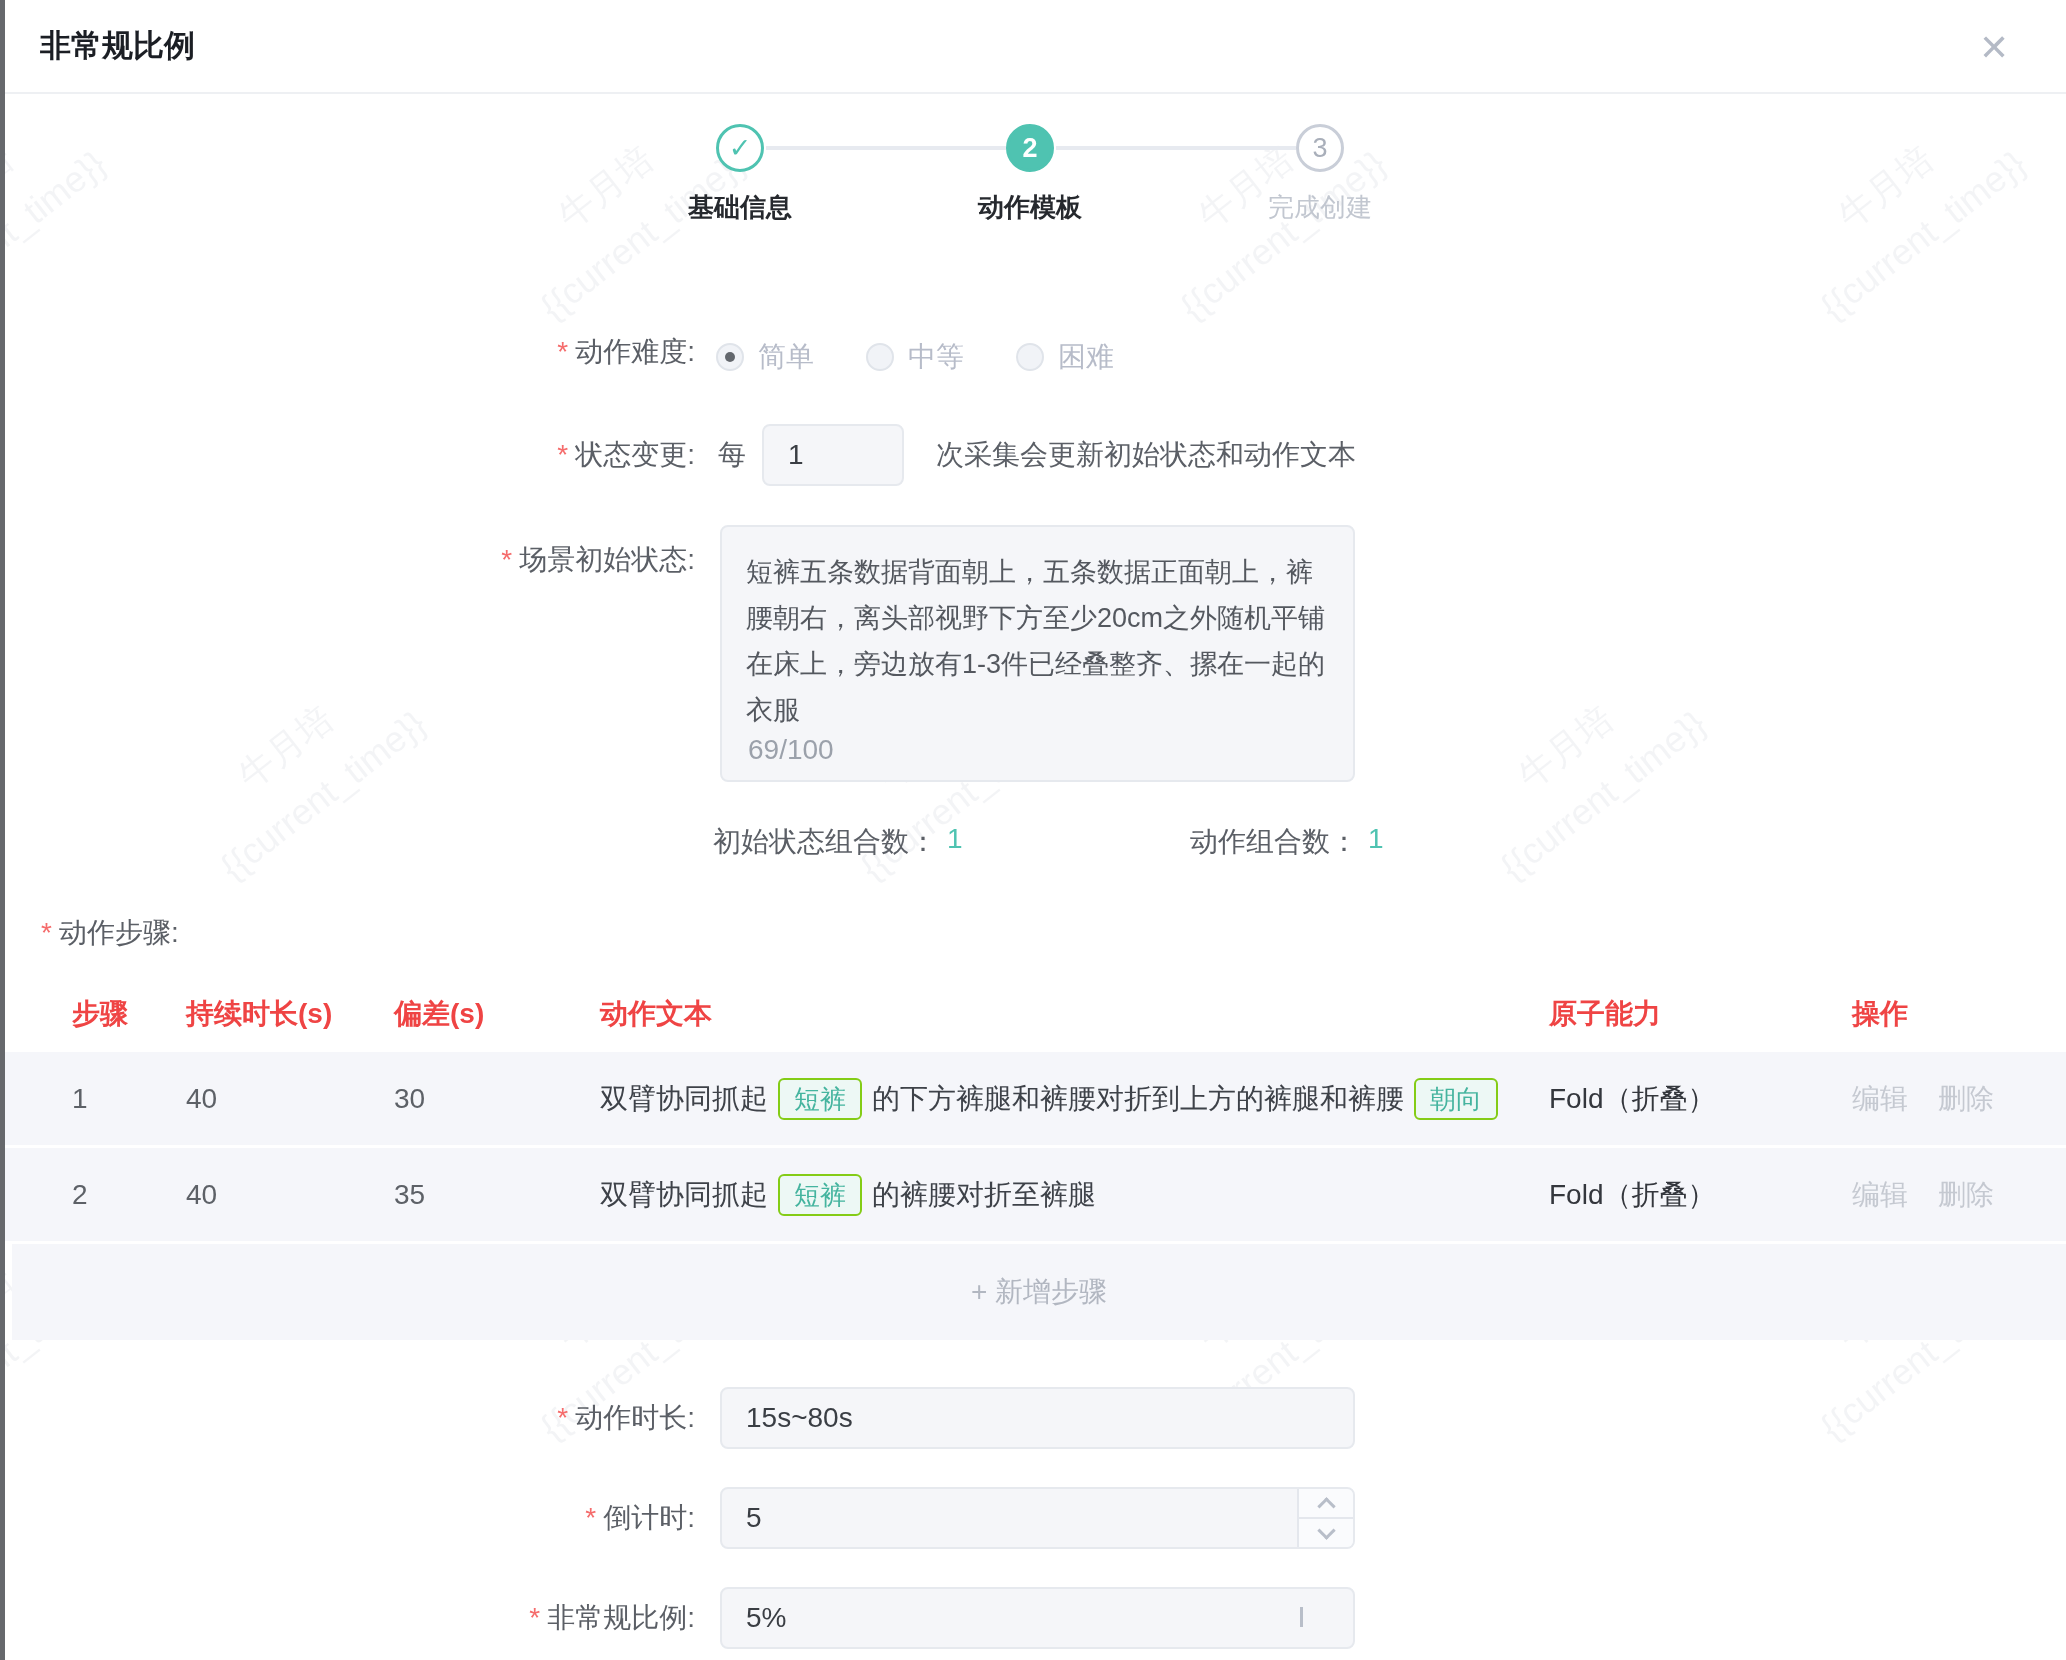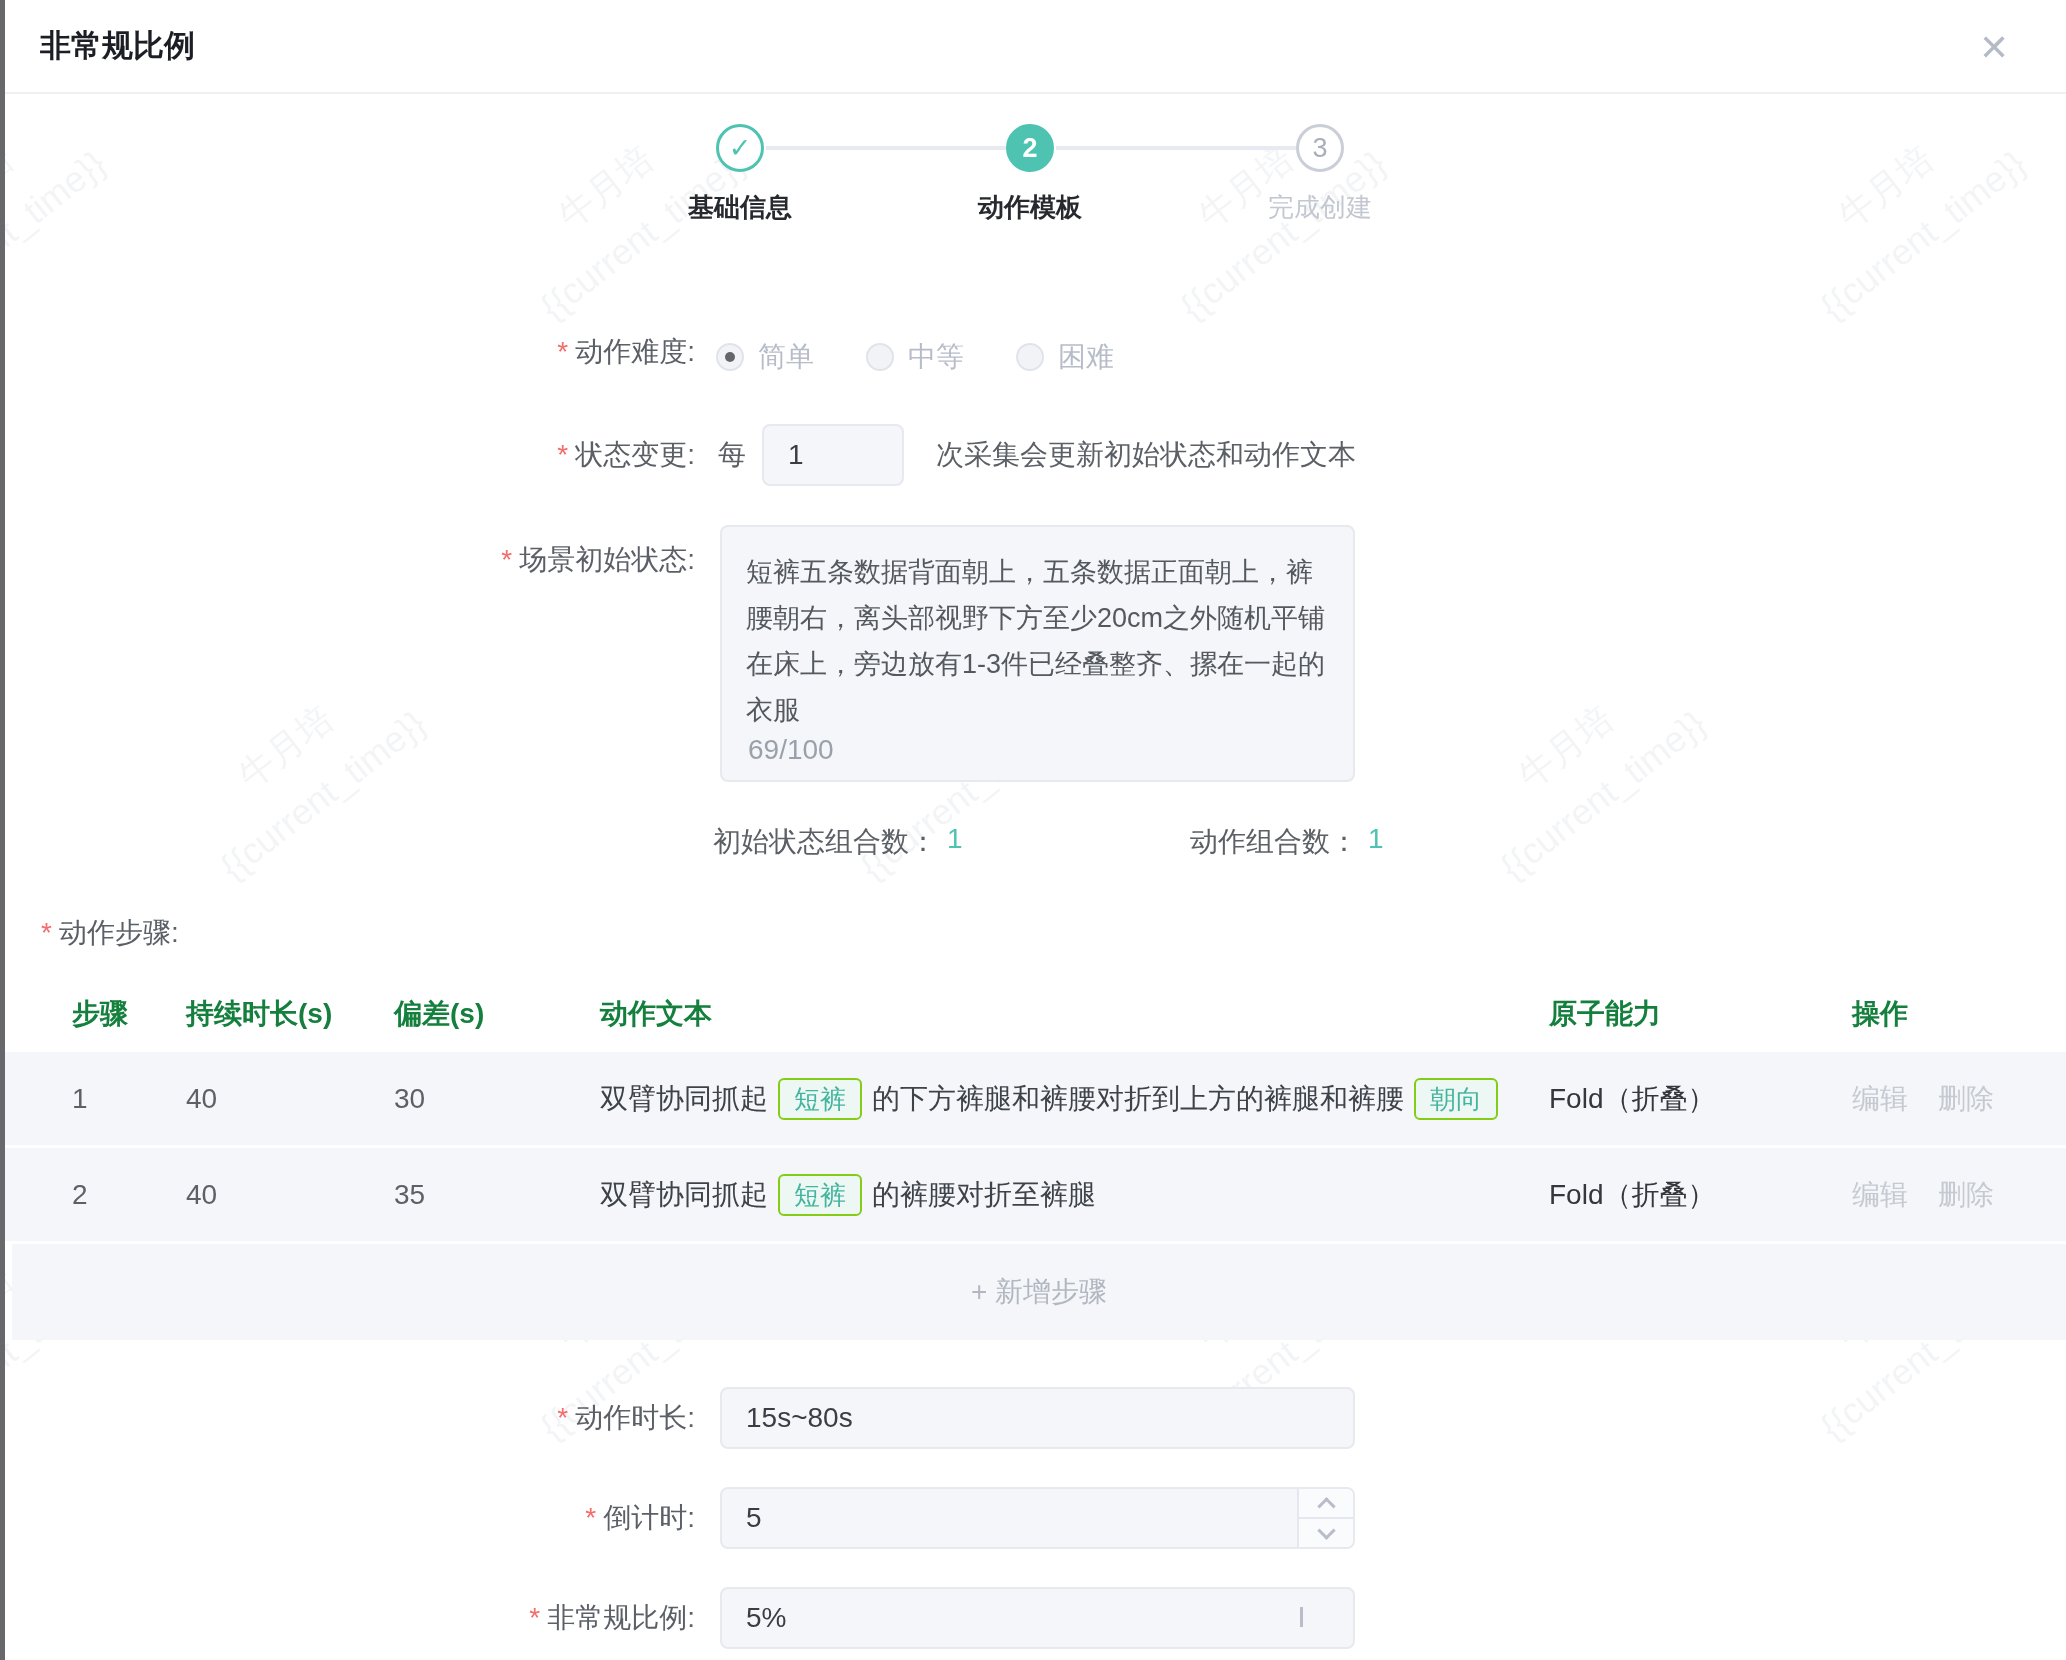--- a/index.html
+++ b/index.html
@@ -44,21 +44,21 @@
     font-family:inherit;font-size:28px;color:#3a3e44;padding:0 24px;outline:none;z-index:5;}
   #textarea-box{position:absolute;left:720px;top:525px;width:635px;height:257px;box-sizing:border-box;
     background:#f5f6f9;border:2px solid #e6e9ee;border-radius:8px;padding:22px 24px;z-index:5;}
   #textarea-text{font-size:27px;line-height:46px;color:#54585f;word-break:break-all;}
   #char-counter{position:absolute;left:26px;bottom:14px;font-size:28px;color:#9ba1ab;}
   .combo{position:absolute;top:823px;display:flex;font-size:28px;color:#5b5f66;z-index:5;white-space:nowrap;}
   .combo .val{color:#4fc3b1;margin-left:10px;}
   
   #tbl{position:absolute;left:0;top:976px;width:2066px;z-index:5;}
   .trow{display:grid;grid-template-columns:186px 208px 206px 949px 303px 1fr;align-items:center;box-sizing:border-box;}
-  #thead{height:76px;background:#ffffff;font-weight:700;color:#15803d;font-size:28px;}
+  #thead{height:76px;background:#ffffff;font-weight:700;color:#ef4444;font-size:28px;}
   .body-row{height:96px;background:#f5f6fa;border-bottom:3px solid #ffffff;font-size:28px;color:#5d6167;}
   .cell{white-space:nowrap;overflow:visible;}
   .c1{padding-left:72px;}
   .c-text{display:flex;align-items:center;color:#3e4249;}
   .c-ability{color:#34373d;}
   .c-actions{display:flex;gap:30px;}
   .op-link{color:#c5c9d1;cursor:pointer;}
   .tag{display:inline-flex;align-items:center;margin:0 10px;padding:4px 14px;font-size:26px;color:#45b49f;
     background:#edf8f5;border:2px solid #84cc16;border-radius:6px;line-height:30px;}
   #add-row{height:96px;background:#f5f6fa;display:flex;align-items:center;justify-content:center;

